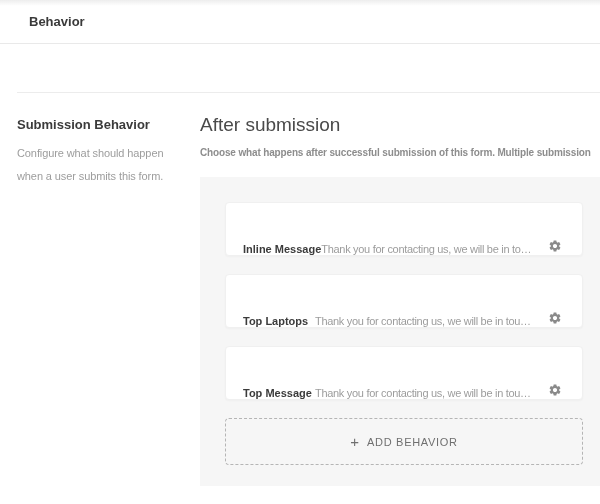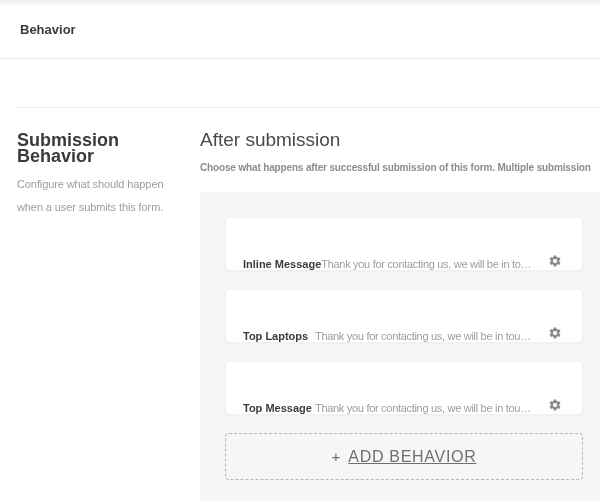--- a/index.html
+++ b/index.html
@@ -9,43 +9,43 @@
     background: #ffffff;
     color: #3a3a3a;
     position: relative;
   }
   .top-shadow {
     position: absolute; top: 0; left: 0; width: 600px; height: 6px;
     background: linear-gradient(to bottom, rgba(0,0,0,0.07), rgba(0,0,0,0));
     pointer-events: none;
   }
   .page-header {
-    height: 59px;
+    height: 44px;
     display: flex;
     align-items: center;
-    padding-left: 20px;
+    padding-left: 29px;
     border-bottom: 1px solid #e9e9e9;
     background: #ffffff;
   }
   .page-title {
     font-size: 13px;
     font-weight: bold;
     color: #3a3a3a;
   }
   .section-divider {
     margin: 48px 0 0 17px;
     border-top: 1px solid #ececec;
   }
   .section {
     display: flex;
     padding: 24px 0 0 17px;
   }
   .left-col { width: 183px; flex-shrink: 0; }
   .left-heading {
-    font-size: 18px;
+    font-size: 13px;
     font-weight: bold;
     color: #3b3b3b;
     line-height: 16px;
     margin-bottom: 9px;
   }
   .left-desc {
     font-size: 11px;
     letter-spacing: -0.1px;
     line-height: 23px;
     color: #9d9d9d;
@@ -124,25 +124,24 @@
     color: #6f6f6f;
     font-family: "Liberation Sans", sans-serif;
   }
   .add-plus {
     font-size: 15px;
     font-weight: 400;
     color: #6f6f6f;
     line-height: 1;
   }
   .add-label {
-    font-size: 16px;
+    font-size: 11px;
     font-weight: 500;
     letter-spacing: 0.7px;
     text-transform: uppercase;
-    text-decoration: underline;
   }
 </style>
 </head>
 <body>
 
 <div class="top-shadow"></div>
 
 <header class="page-header">
   <h1 class="page-title">Behavior</h1>
 </header>

